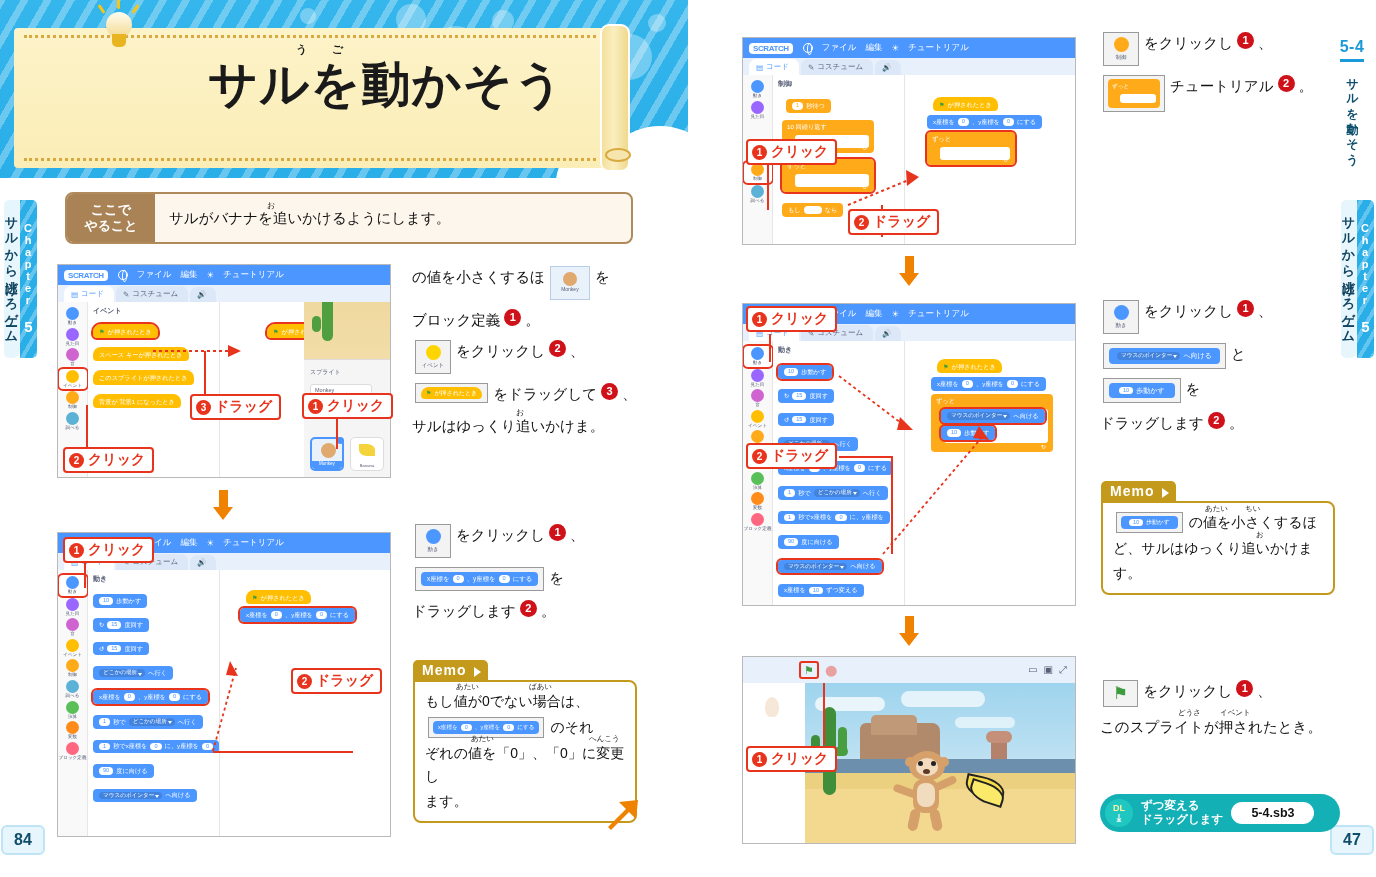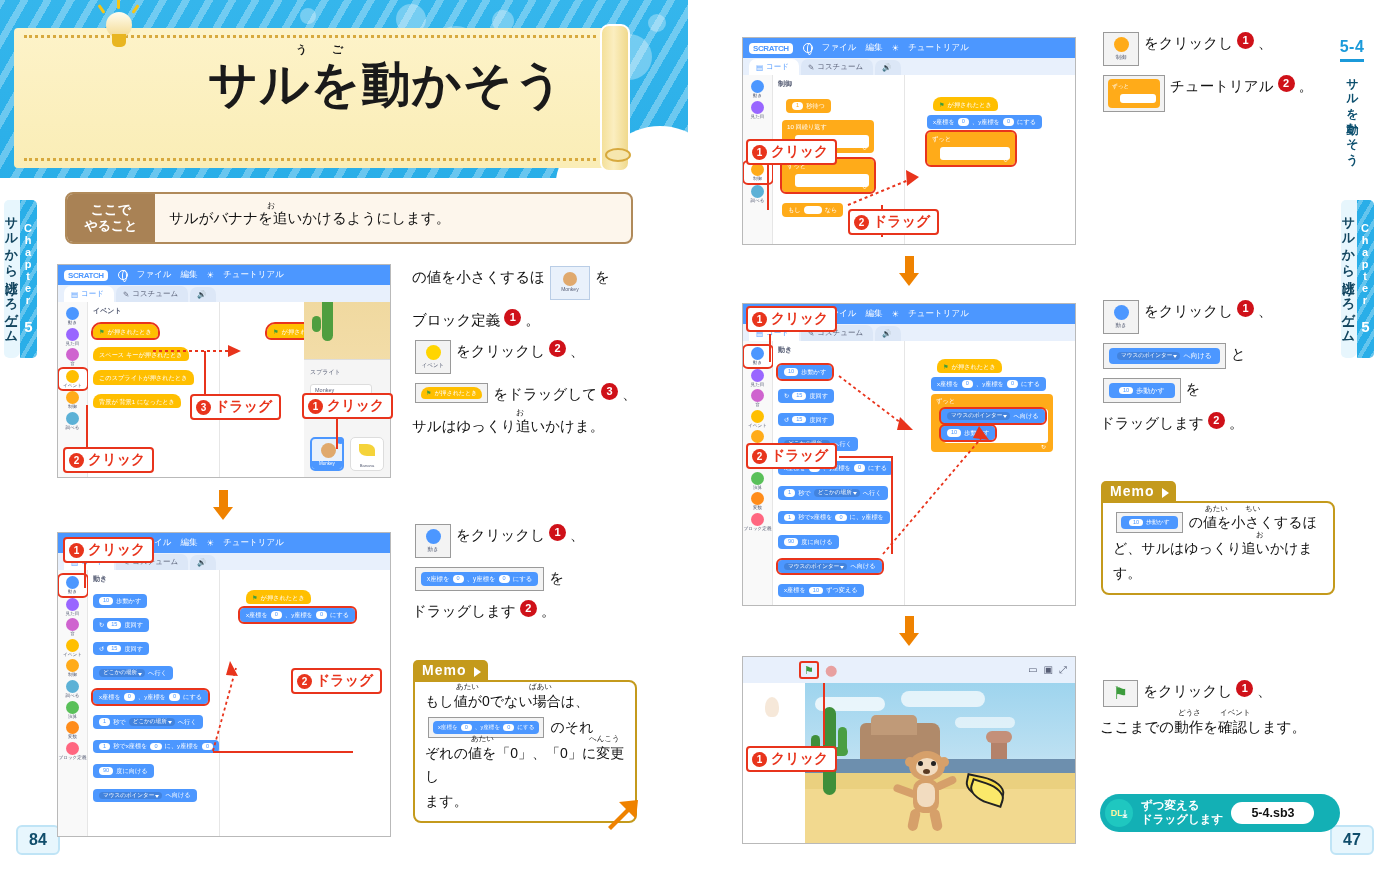--- a/index.html
+++ b/index.html
@@ -142,21 +142,21 @@
     font-size: 12px; font-weight: bold; color:#0c4f6e; letter-spacing:1px;
     display:inline-block;
   }
 
   .pagenum {
     position:absolute; bottom: 22px; width: 44px; height: 30px;
     background:#e7f6fd; border:2px solid #bfe4f6; border-radius: 6px;
     display:flex; align-items:center; justify-content:center;
     font-weight: bold; font-size: 16px; color:#104d6b;
   }
-  .pagenum.left { left: 16px; }
+  .pagenum.left { left: 1px; }
 
   
   .shot {
     position: absolute; background:#fff; border: 1px solid #b9b9b9; overflow:hidden;
   }
   .sc-top {
     height: 20px; background:#4c97ff; display:flex; align-items:center;
     padding-left: 6px; gap: 10px;
   }
   .sc-logo {
@@ -286,21 +286,21 @@
   }
   .uparrow { position:absolute; z-index:10; }
 
   
   .dl {
     position:absolute; height: 38px; background:#13b0b5; border-radius: 19px;
     display:flex; align-items:center; padding: 0 9px 0 5px; gap:8px;
   }
   .dl-ico {
     width:28px;height:28px;border-radius:50%;background:#1fc7c0;
-    display:flex;align-items:center;justify-content:center;
+    display:flex;flex-direction:column;align-items:center;justify-content:center;
     color:#fff5a0;font-size:9px;font-weight:bold;line-height:.9;
   }
   .dl-lab { color:#fff; font-size:11.5px; font-weight:bold; line-height:1.2; }
   .dl-file {
     background:#fff; border-radius: 13px; padding: 4px 20px;
     font-size: 12.5px; font-weight:bold; color:#111;
   }
 
   
   .stage-art { position:absolute; inset:0; overflow:hidden; }
@@ -1164,21 +1164,21 @@
       <span class="chip" style="padding:4px 9px;">
         <span style="color:#3d9c3d;font-size:17px;line-height:1;">⚑</span>
       </span>
       <span>をクリックし</span>
       <span class="inum">1</span>
       <span>、</span>
     </div>
     <div class="irow" style="position:relative;">
       <span style="position:absolute;left:78px;top:-9px;font-size:7.5px;">どうさ</span>
       <span style="position:absolute;left:120px;top:-9px;font-size:7.5px;">イベント</span>
-      <span>ここまでの動作を確認します。</span>
+      <span>このスプライトが押されたとき。</span>
     </div>
   </div>
 
   <div class="dl" style="left:412px;top:794px;width:240px;">
     <div class="dl-ico">
       <span>DL</span>
       <span style="font-size:10px;color:#fff;">⤓</span>
     </div>
     <div class="dl-lab">
       <div>ずつ変える</div>

